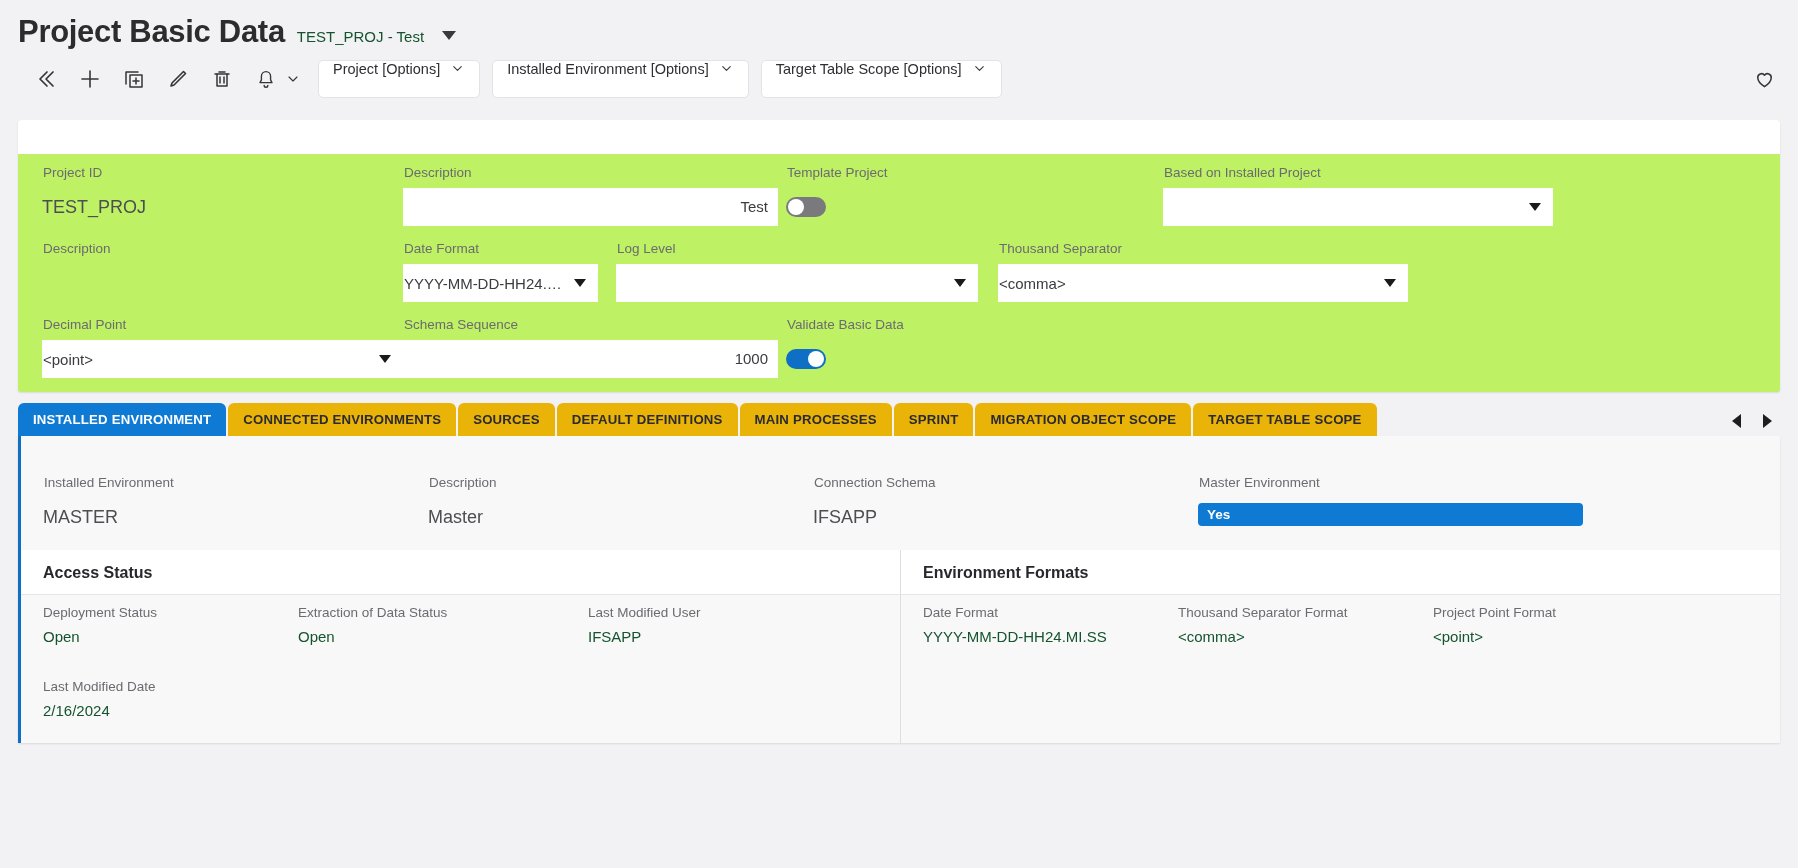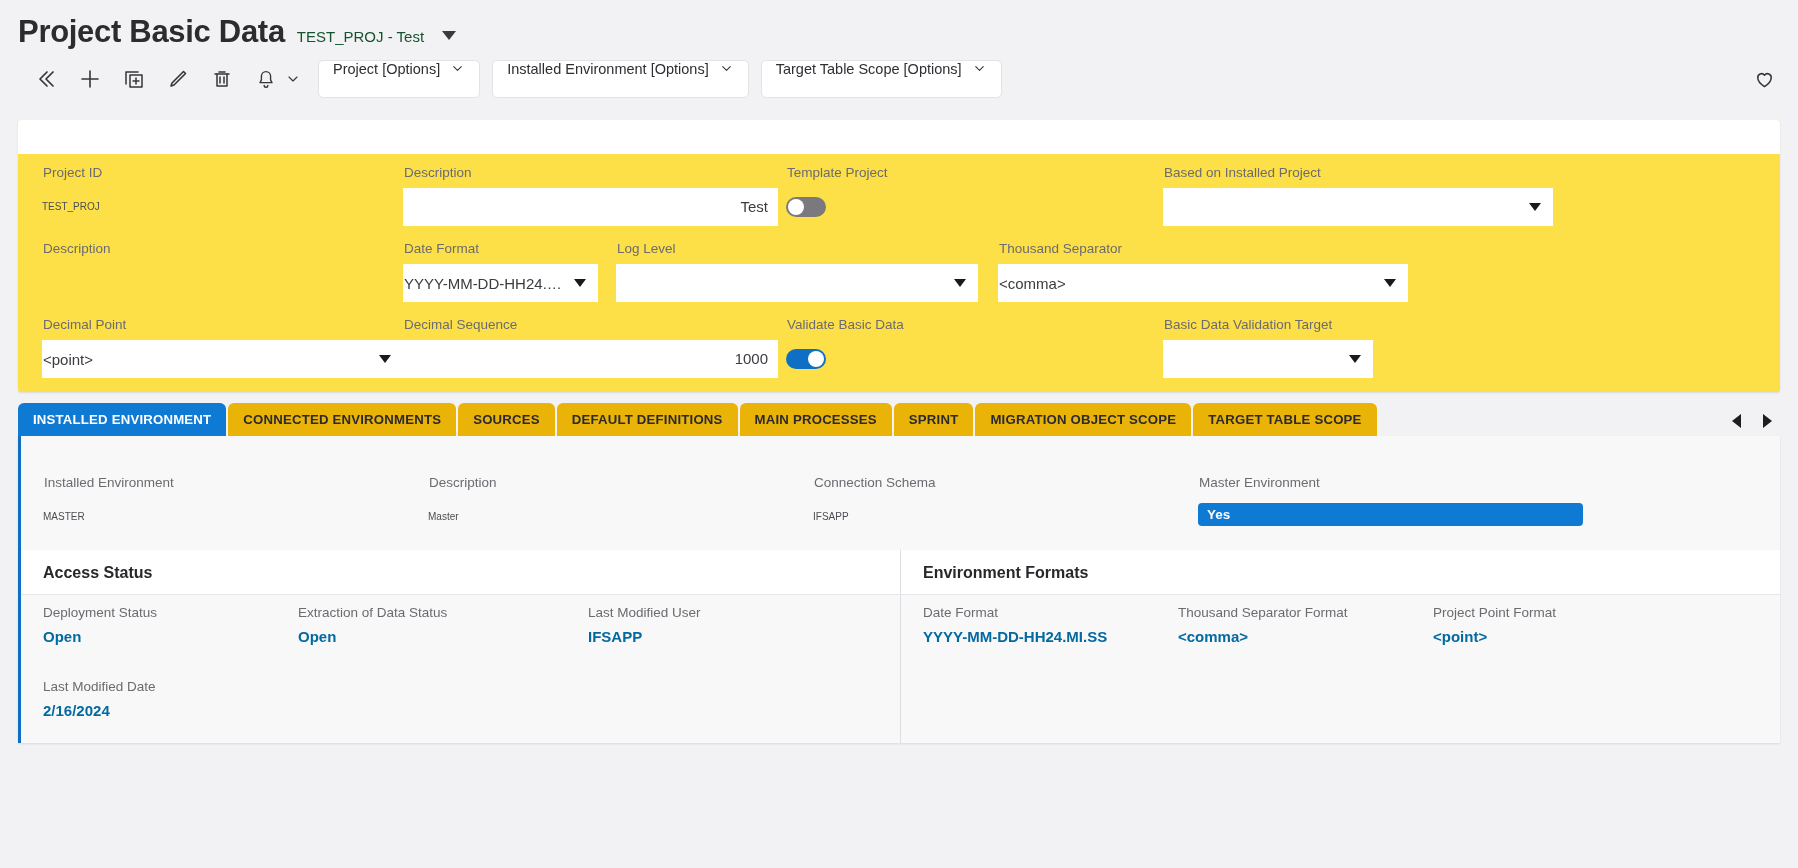--- a/index.html
+++ b/index.html
@@ -79,21 +79,21 @@
     position: absolute;
     right: 22px;
     top: 50%;
     transform: translateY(-50%);
     cursor: pointer;
     color: #35353a;
   }
 
   
   .card {
-    background: #fde047;
+    background: #bef264;
     margin: 8px 18px 0 18px;
     border-radius: 3px;
     box-shadow: 0 1px 2px rgba(0,0,0,0.10);
     overflow: hidden;
   }
   .card-top-strip {
     height: 34px;
     background: #ffffff;
   }
   .form-grid {
@@ -110,21 +110,21 @@
     padding-top: 10px;
   }
   .field-label {
     font-size: 13.5px;
     color: #6b6b70;
     line-height: 18px;
     padding-left: 1px;
     margin-bottom: 6px;
   }
   .field-value {
-    font-size: 10px;
+    font-size: 18px;
     color: #4d4d52;
     height: 38px;
     line-height: 38px;
   }
   
   .ro { background: transparent; }
   
   .input-box {
     background: #ffffff;
     height: 38px;
@@ -289,22 +289,21 @@
     padding-top: 10px;
   }
   .sec-field { display: flex; flex-direction: column; }
   .sec-label {
     font-size: 13.5px;
     color: #6b6b70;
     margin-bottom: 8px;
   }
   .sec-value {
     font-size: 15px;
-    color: #0369a1;
-    font-weight: bold;
+    color: #14532d;
   }
 </style>
 </head>
 <body>
 
 <div class="page-header">
   <span class="page-title">Project Basic Data</span>
   <span class="page-subtitle">TEST_PROJ - Test</span>
   <span class="subtitle-caret"></span>
 </div>
@@ -452,37 +451,30 @@
 
     <div class="form-row">
       <div class="field" style="width:385px; padding-left:24px;">
         <span class="field-label">Decimal Point</span>
         <div class="select-box">
           <span class="sv">&lt;point&gt;</span>
           <span class="dd-caret"></span>
         </div>
       </div>
       <div class="field" style="width:375px;">
-        <span class="field-label">Decimal Sequence</span>
+        <span class="field-label">Schema Sequence</span>
         <div class="input-wrap">
           <input class="input-box" type="text" value="1000" style="">
         </div>
       </div>
       <div class="field" style="width:385px; padding-left:8px;">
         <span class="field-label">Validate Basic Data</span>
         <div class="toggle on">
             <div class="knob"></div>
           </div>
-      </div>
-      <div class="field" style="width:210px;">
-        <span class="field-label" style="white-space:nowrap;">Basic Data Validation Target</span>
-        <div class="select-box">
-          <span class="sv"></span>
-          <span class="dd-caret"></span>
-        </div>
       </div>
     </div>
 
   </div>
 </div>
 
 <div class="tabbar-wrap">
   <div class="tabs">
     <div class="tab active">
         <span>INSTALLED ENVIRONMENT</span>

